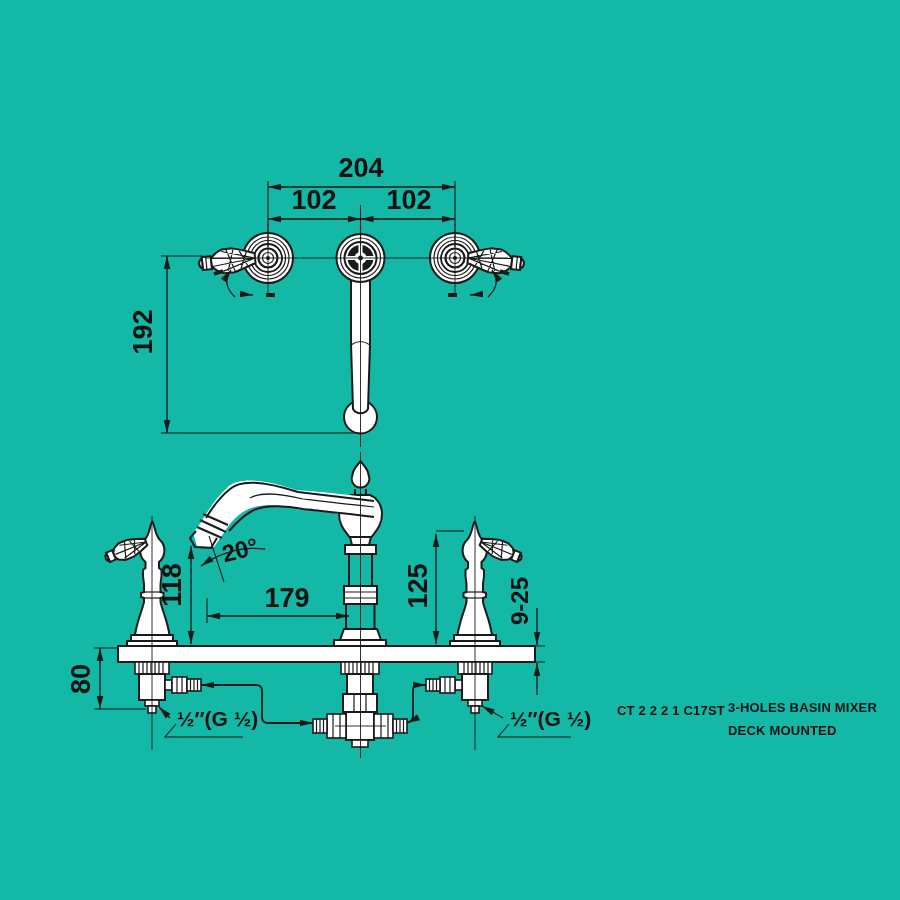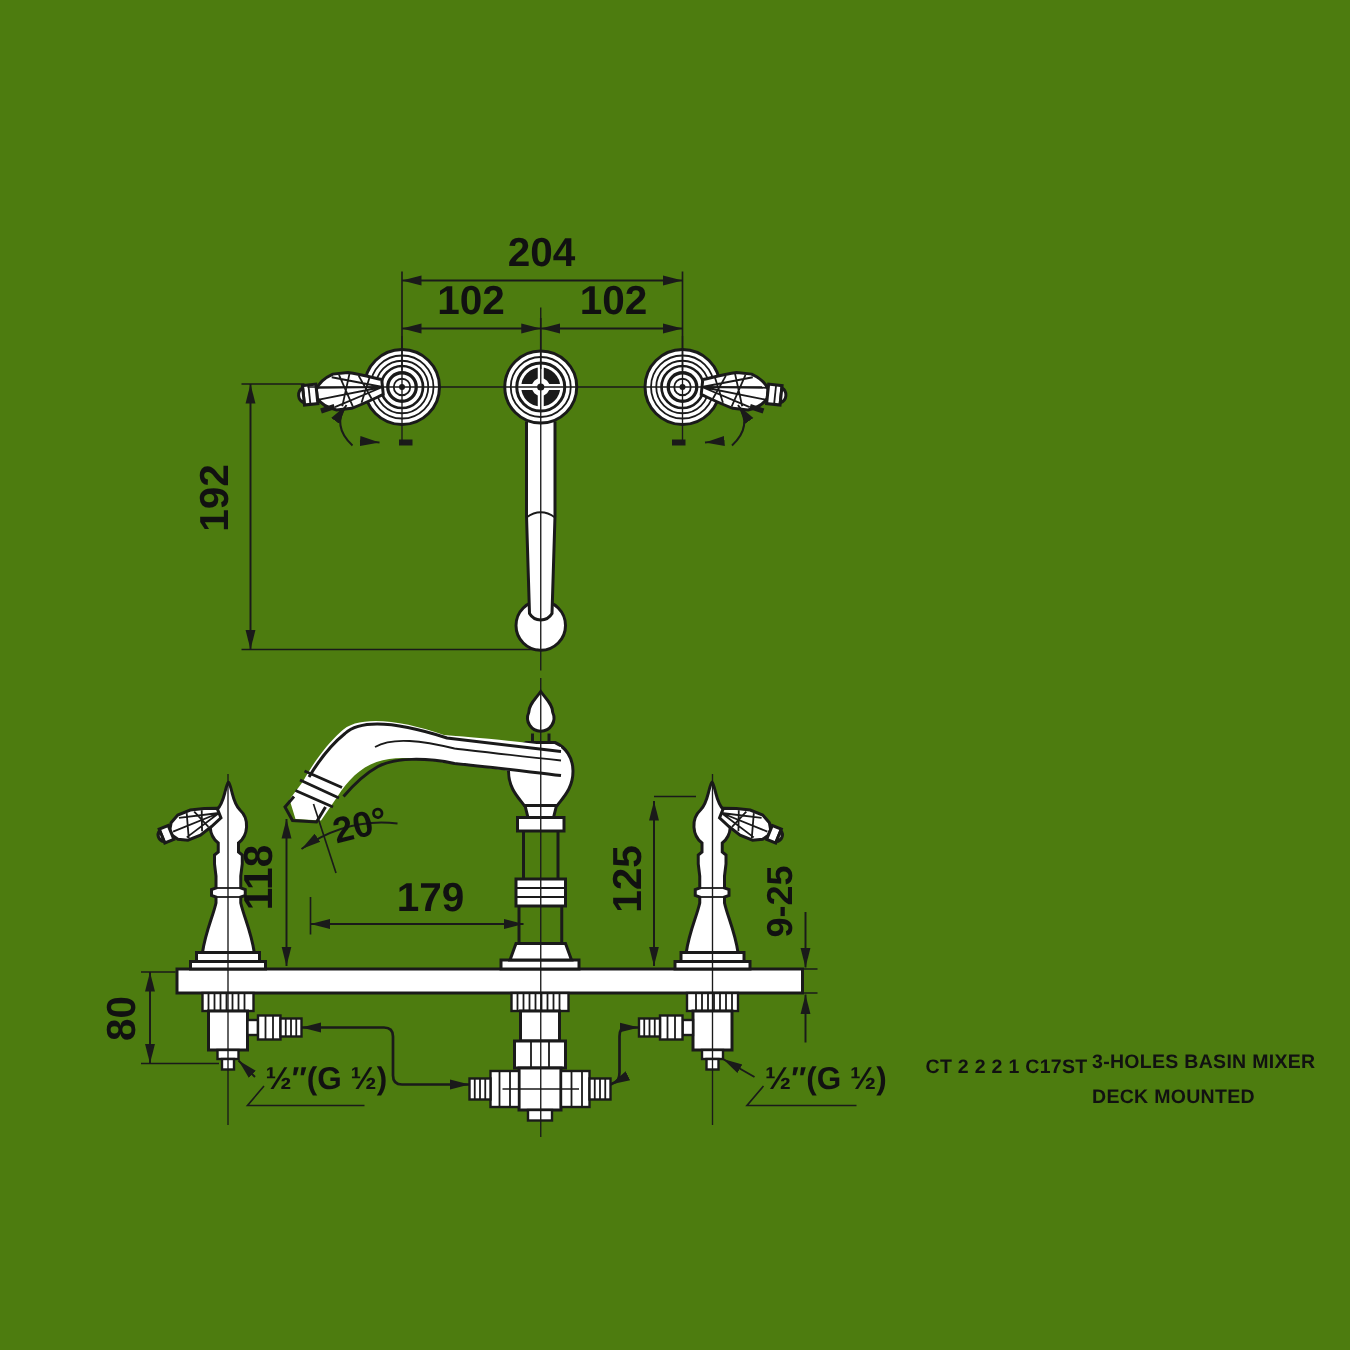--- a/index.html
+++ b/index.html
@@ -1,16 +1,16 @@
 <!DOCTYPE html>
 <html><head>
 <meta charset="utf-8">
 <style>
   html,body{margin:0;padding:0;background:#fff;}
-  .canvas{position:relative;width:900px;height:900px;background:#4d7c0f;overflow:hidden;
+  .canvas{position:relative;width:900px;height:900px;background:#14b8a6;overflow:hidden;
           font-family:"Liberation Sans",sans-serif;}
   svg{position:absolute;left:0;top:0;}
   .ol   {fill:#ffffff;stroke:#1a1a1a;stroke-width:2;}
   .ol15 {fill:#ffffff;stroke:#1a1a1a;stroke-width:1.6;}
   .nf   {fill:none;stroke:#1a1a1a;stroke-width:2;}
   .thin {fill:none;stroke:#1a1a1a;stroke-width:1.2;}
   .cl   {fill:none;stroke:#1a1a1a;stroke-width:0.9;}
   .dim  {fill:none;stroke:#1a1a1a;stroke-width:1.3;}
   .ext  {fill:none;stroke:#1a1a1a;stroke-width:1.1;}
   .hose {fill:none;stroke:#1a1a1a;stroke-width:1.8;}

